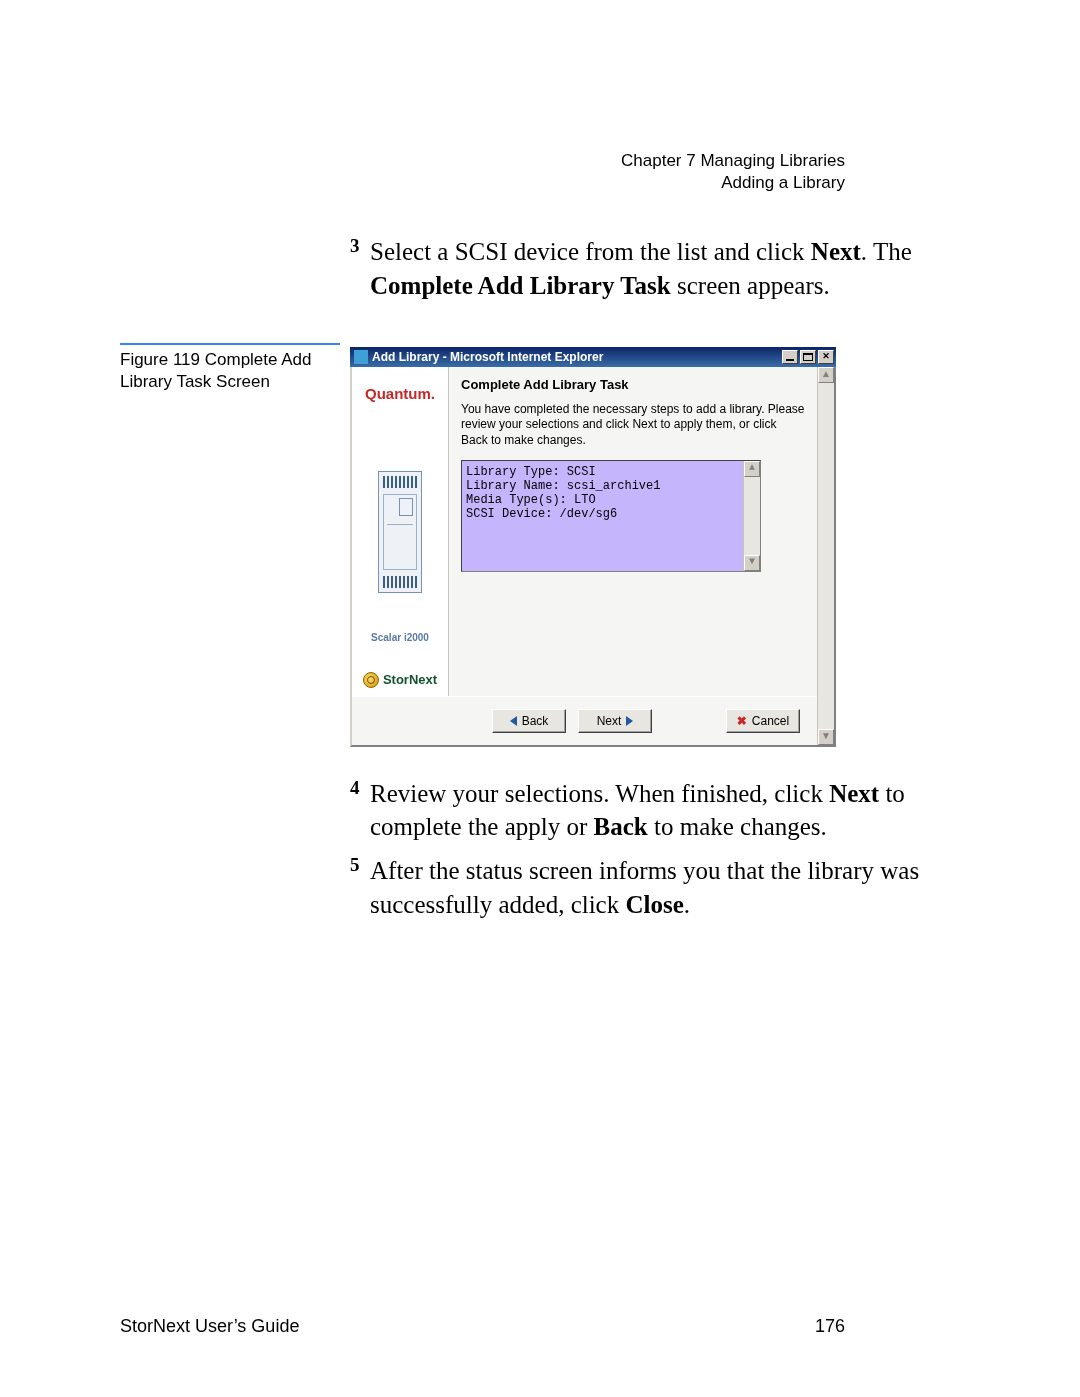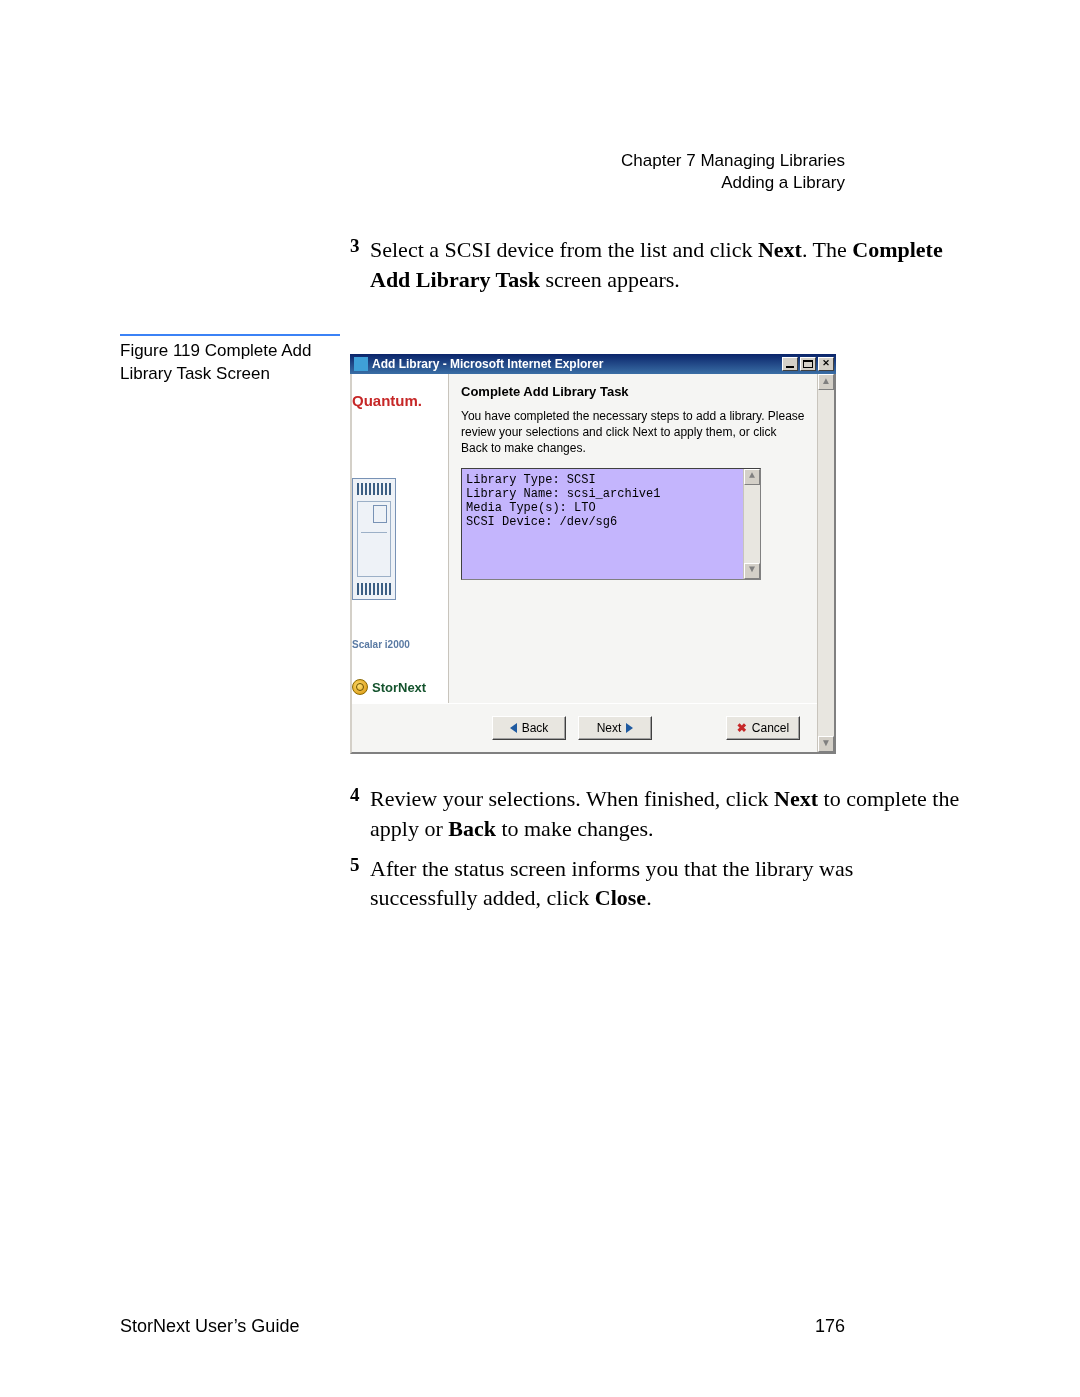--- a/index.html
+++ b/index.html
@@ -50,31 +50,31 @@
     margin-bottom: 10px;
     font-family: "Book Antiqua", Palatino, serif;
   }
   .step-num {
     font-weight: bold;
     width: 20px;
     flex-shrink: 0;
     font-size: 19px;
   }
   .step-text {
-    font-size: 22px;
+    font-size: 25px;
     line-height: 1.35;
   }
   .step-text b { font-weight: bold; }
 
   
   .window {
     width: 486px;
     font-family: Tahoma, Arial, sans-serif;
     font-size: 12px;
-    margin-top: 20px;
+    margin-top: 4px;
   }
   .titlebar {
     height: 20px;
     background: linear-gradient(#0a246a, #3a6ea5);
     color: #fff;
     display: flex;
     align-items: center;
     padding: 0 2px 0 4px;
     font-weight: bold;
     font-size: 12px;
@@ -126,21 +126,21 @@
   .sb-down { bottom:0; }
 
   .app {
     display:flex;
     min-height: 325px;
   }
   .side {
     width: 96px; flex-shrink:0;
     border-right:1px solid #c8c4bc;
     background:#fff;
-    display:flex; flex-direction:column; 
+    display:flex; flex-direction:column; align-items:center;
     padding-top:18px;
     gap:29px;
   }
   .quantum {
     color:#c62727; font-weight:bold; font-size:15px;
     font-family: Arial, sans-serif;
   }
   .device {
     margin-top: 40px;
     width: 42px; height: 120px;

